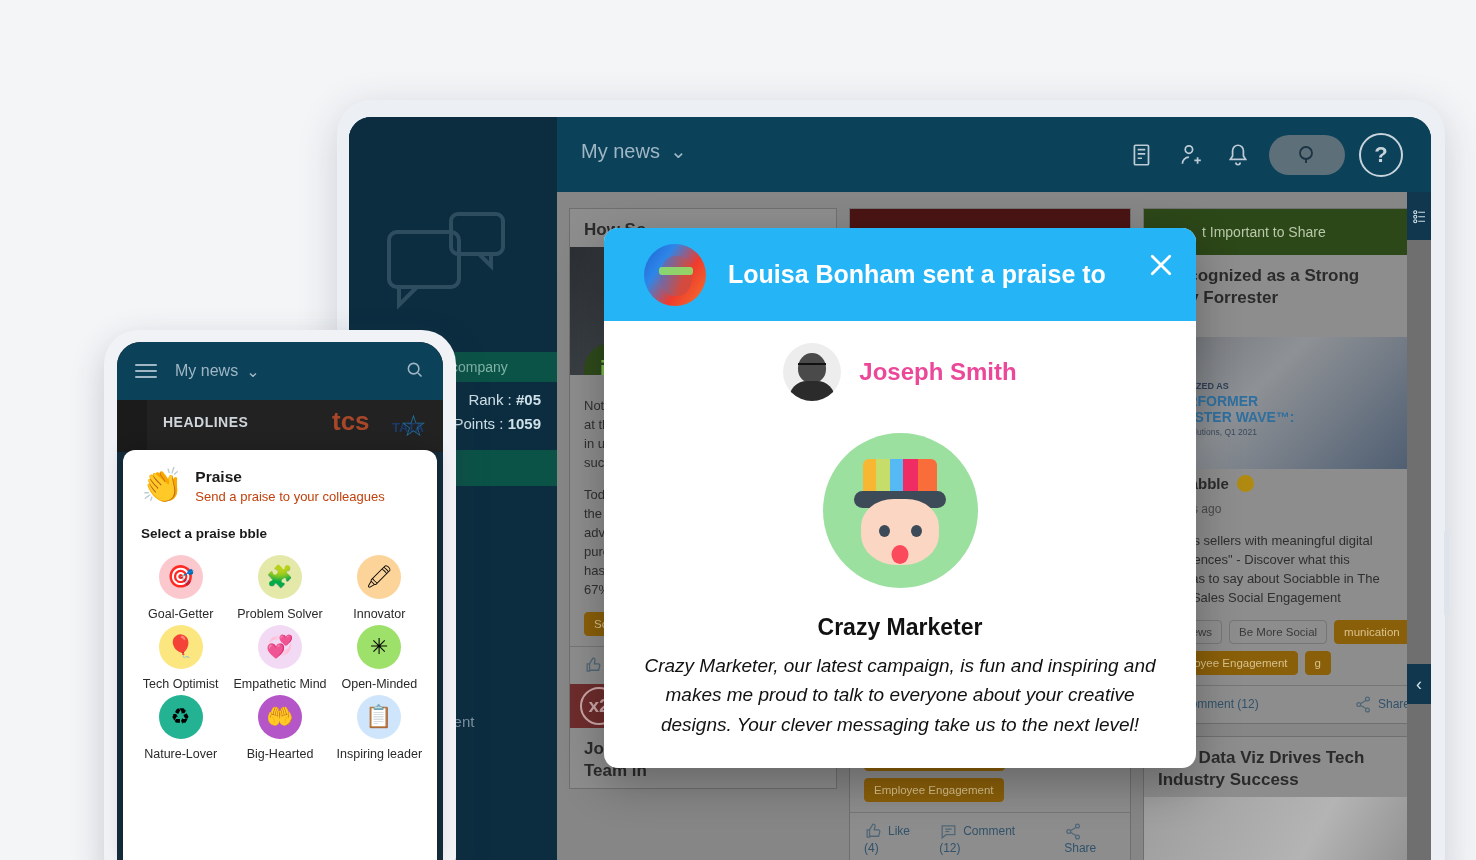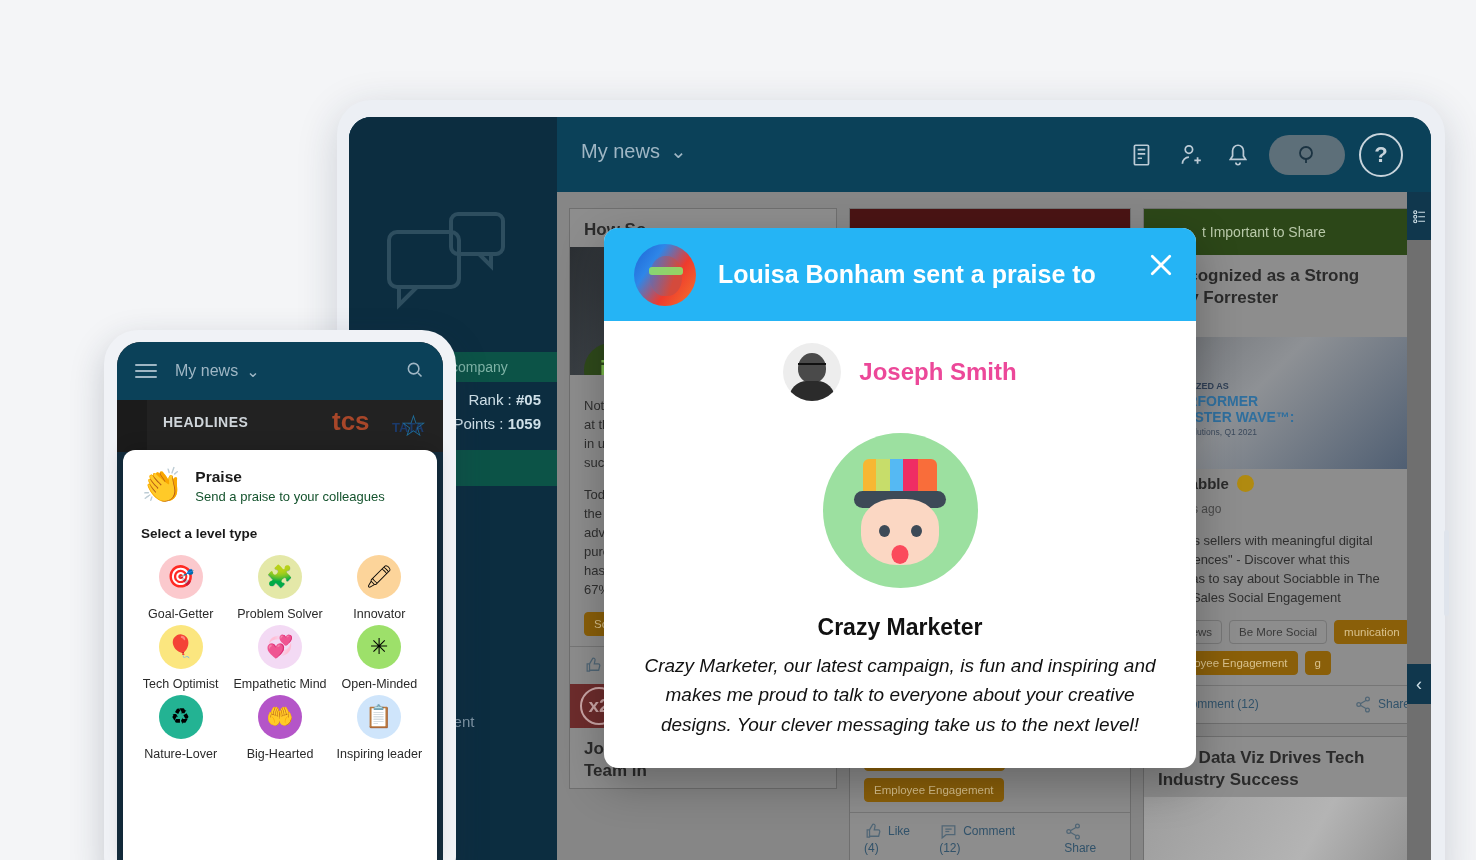--- a/index.html
+++ b/index.html
@@ -96,34 +96,34 @@
   .p-btm{position:absolute;left:0;top:110px;right:0;bottom:0;background:#132c3d;}
 
   .sheet{
     position:absolute;left:123px;top:450px;width:314px;height:410px;
     background:#fff;border-radius:12px 12px 0 0;
     box-shadow:0 -2px 18px rgba(0,0,0,.16);overflow:hidden;
   }
   .sheet-head{display:flex;align-items:flex-start;gap:12px;padding:18px 18px 0;}
   .clap{font-size:34px;line-height:1;}
   .sheet-title{font-size:15.5px;font-weight:bold;color:#1a1a1a;}
-  .sheet-sub{font-size:13px;color:#14532d;margin-top:3px;}
+  .sheet-sub{font-size:13px;color:#c2410c;margin-top:3px;}
   .sheet-sel{font-size:13.5px;font-weight:bold;color:#1a1a1a;padding:22px 18px 0;}
   .grid{display:grid;grid-template-columns:repeat(3,1fr);gap:4px 0;padding:14px 8px 0;}
   .ptype{display:flex;flex-direction:column;align-items:center;gap:8px;}
   .pcircle{width:44px;height:44px;border-radius:50%;display:flex;align-items:center;justify-content:center;font-size:22px;line-height:1;}
   .plabel{font-size:12.5px;color:#2a2a2a;white-space:nowrap;}
 
   
   .modal{
     position:absolute;left:604px;top:228px;width:592px;height:540px;
     background:#fff;border-radius:14px;
     box-shadow:0 16px 44px rgba(0,0,0,.28);overflow:hidden;
   }
-  .m-head{height:93px;background:#25b4f5;display:flex;align-items:center;padding:0 30px;position:relative;}
+  .m-head{height:93px;background:#25b4f5;display:flex;align-items:center;padding:0 40px;position:relative;}
   .m-avatar{width:62px;height:62px;border-radius:50%;overflow:hidden;flex:0 0 62px;
     background:linear-gradient(125deg,#1c63d4 0%,#2e86e8 30%,#ef3b2d 62%,#f4762c 100%);position:relative;}
   .m-avatar .face{position:absolute;left:16px;top:12px;width:32px;height:40px;border-radius:48% 48% 45% 45%;background:linear-gradient(110deg,#3f78d8 0%,#d44a3c 70%);}
   .m-avatar .glass{position:absolute;left:15px;top:23px;width:34px;height:8px;background:#8ee06a;border-radius:3px;opacity:.9;}
   .m-head-title{color:#fff;font-size:25px;font-weight:bold;margin-left:22px;}
   .m-close{position:absolute;right:20px;top:22px;width:30px;height:30px;color:#fff;cursor:pointer;}
   .m-close svg{width:30px;height:30px;}
   .m-recipient{display:flex;align-items:center;justify-content:center;gap:18px;margin-top:22px;}
   .m-rec-av{width:58px;height:58px;border-radius:50%;overflow:hidden;background:#ededed;position:relative;}
   .m-rec-av .hd{position:absolute;left:15px;top:10px;width:28px;height:30px;border-radius:50% 50% 46% 46%;background:#4a4a4a;}
@@ -396,21 +396,21 @@
   </div>
 
   <div class="sheet">
     <div class="sheet-head">
       <div class="clap">👏</div>
       <div>
         <div class="sheet-title">Praise</div>
         <div class="sheet-sub">Send a praise to your colleagues</div>
       </div>
     </div>
-    <div class="sheet-sel">Select a level type</div>
+    <div class="sheet-sel">Select a praise bble</div>
     <div class="grid" id="praise-grid">
         <div class="ptype">
           <div class="pcircle" style="background: rgb(251, 201, 205);">🎯</div>
           <div class="plabel">Goal-Getter</div>
         </div>
         <div class="ptype">
           <div class="pcircle" style="background: rgb(228, 232, 168);">🧩</div>
           <div class="plabel">Problem Solver</div>
         </div>
         <div class="ptype">

